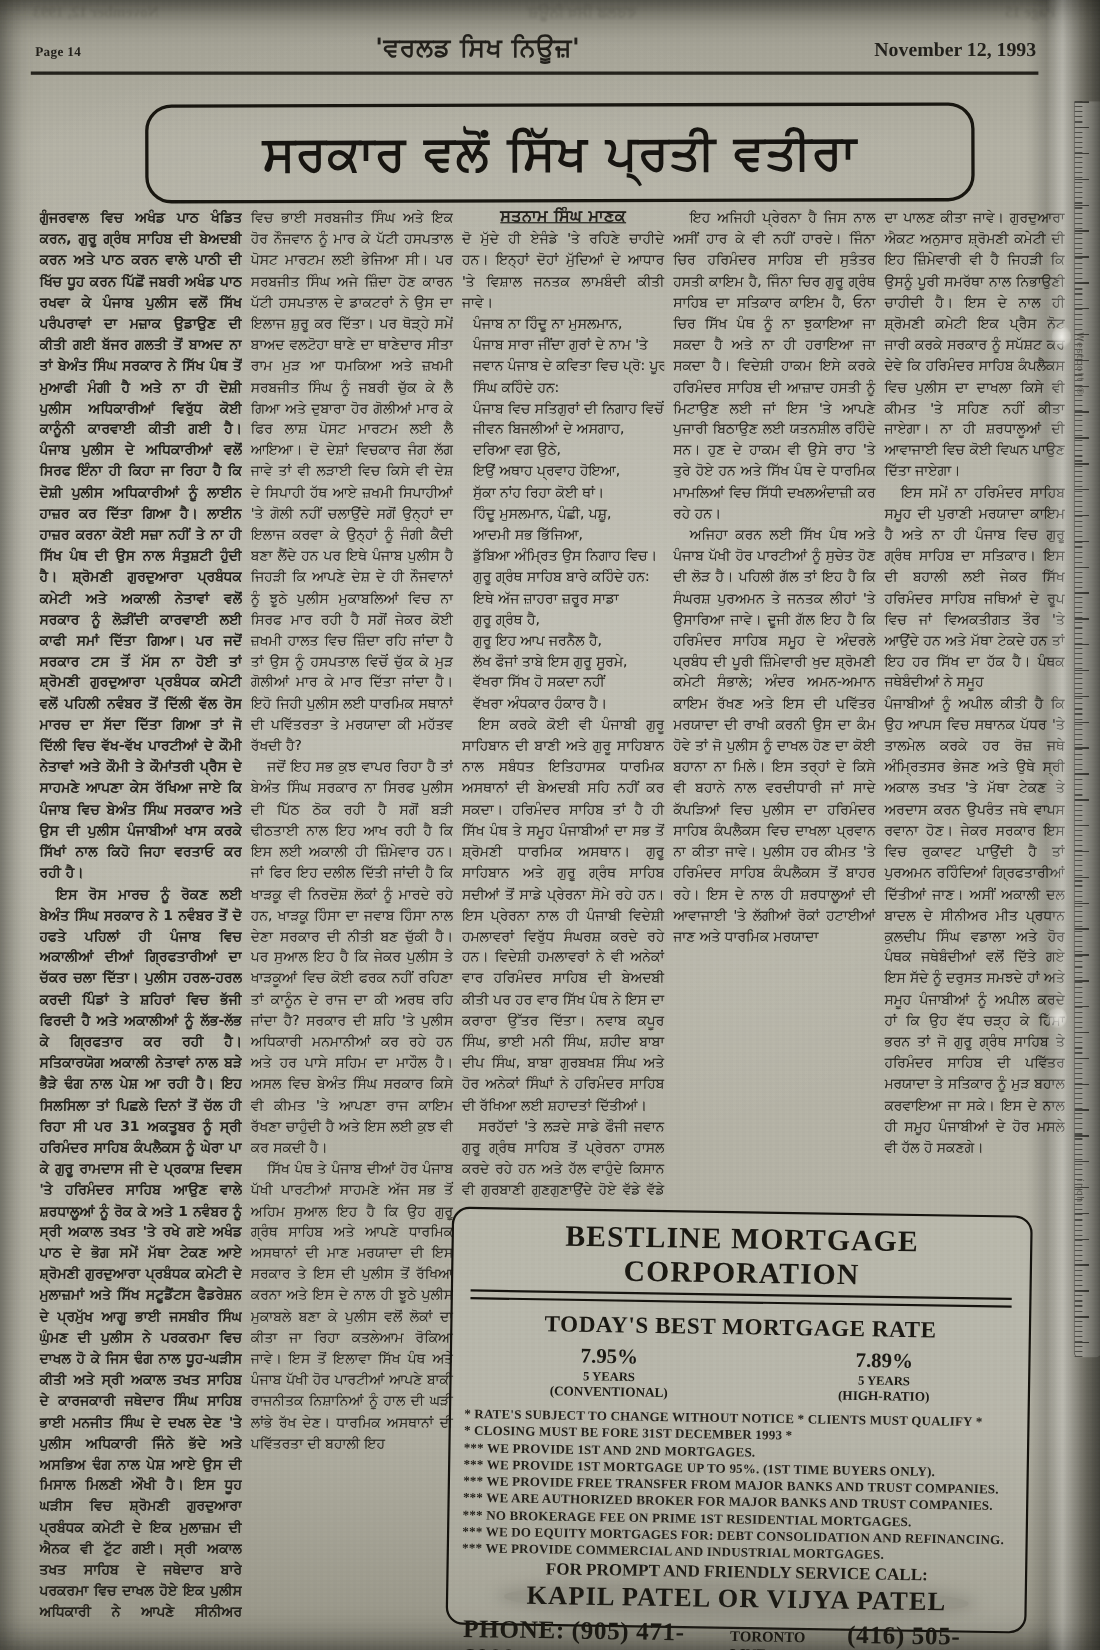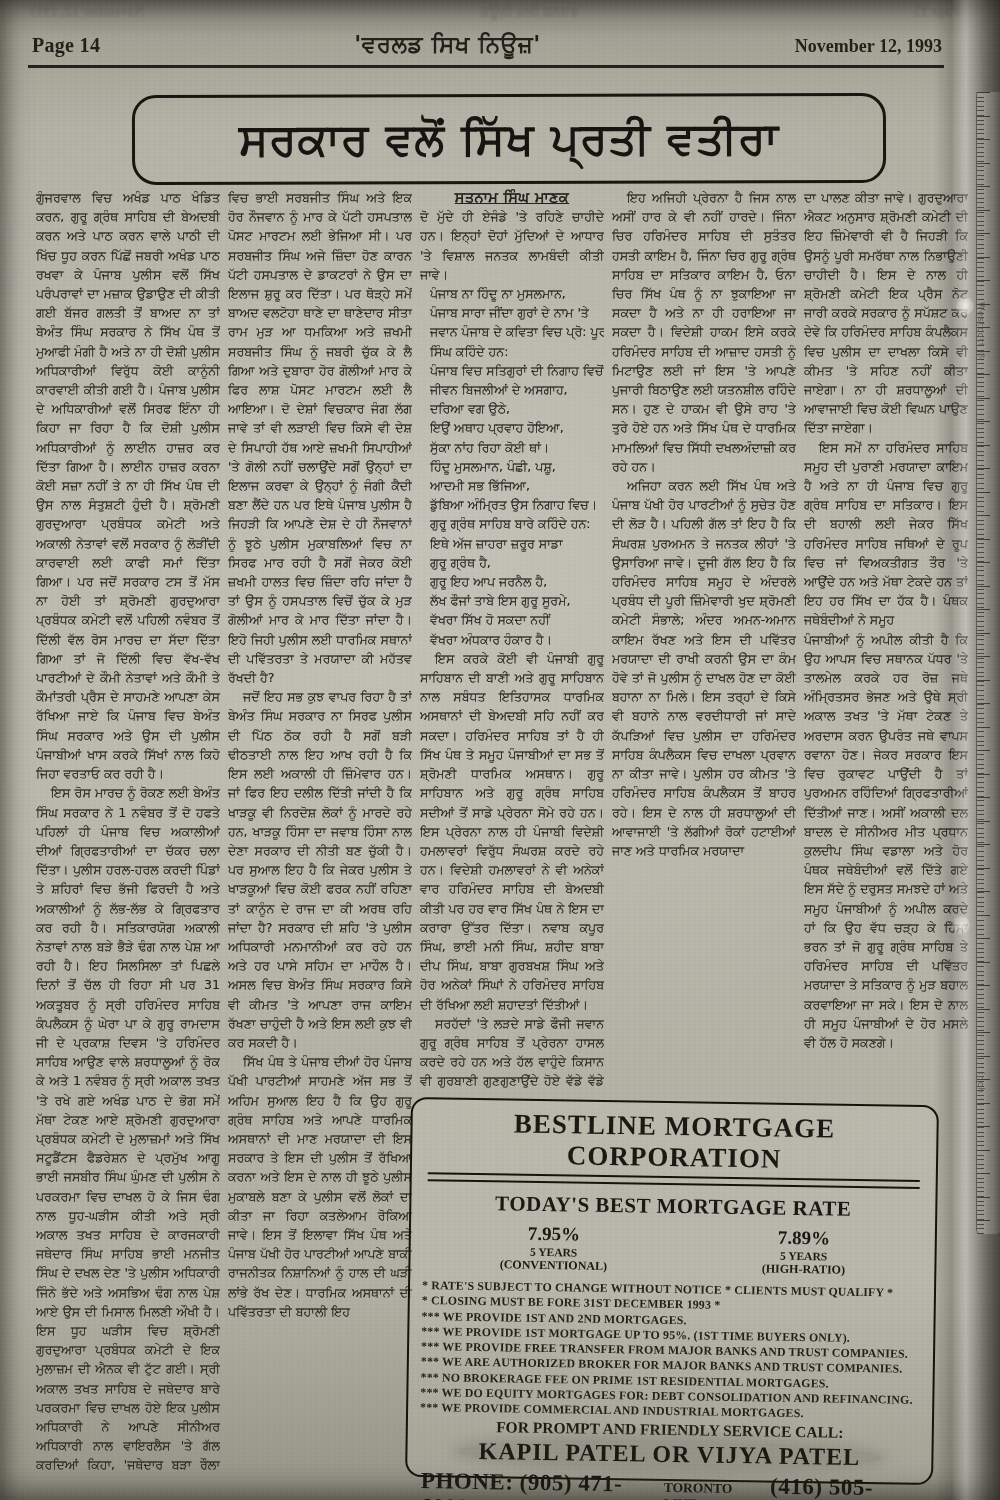--- a/index.html
+++ b/index.html
@@ -23,35 +23,35 @@
   .spot{position:absolute;width:18px;height:20px;border-radius:50%;
     background:radial-gradient(circle,rgba(238,236,228,0.95) 0%,rgba(238,236,228,0.45) 55%,rgba(238,236,228,0) 75%);}
 
   
   .ghost{position:absolute;top:4px;left:30px;right:40px;display:flex;justify-content:space-between;
     transform:scaleX(-1);opacity:.20;filter:blur(1.1px);font-weight:bold;color:#3a382f;}
   .ghost .g{font-size:14px;font-family:"Liberation Serif",serif;}
 
   
   .hdr{position:absolute;top:31px;left:32px;right:58px;display:flex;justify-content:space-between;align-items:baseline;}
-  .pg{font-family:"Liberation Serif",serif;font-weight:bold;font-size:20px;letter-spacing:.3px;}
+  .pg{font-family:"Liberation Serif",serif;font-weight:bold;font-size:12px;letter-spacing:.3px;}
   .mast{font-size:23px;font-weight:bold;letter-spacing:.5px;}
   .dt{font-family:"Liberation Serif",serif;font-weight:bold;font-size:18px;}
   .hdr-rule{position:absolute;top:65px;left:28px;width:916px;height:3px;background:#23211b;}
 
   
   .head-box{position:absolute;left:132px;top:94px;width:748px;height:84px;
     border:3px solid #17150f;border-radius:24px;display:flex;align-items:center;justify-content:center;
     transform:rotate(-0.15deg);}
   .head-box h1{margin:0;font-size:44px;font-weight:bold;letter-spacing:1px;color:#161410;}
 
   
   .col{position:absolute;top:188px;overflow:hidden;font-size:12.6px;line-height:19.2px;
     text-align:justify;color:#24221c;text-shadow:0 0 .5px rgba(20,20,15,0.35);}
-  #c0{left:36px;width:184px;height:1284px;}
+  #c0{left:36px;width:184px;height:1284px;font-weight:bold;}
   #c1{left:228px;width:184px;height:1284px;}
   #c2{left:420px;width:184px;height:900px;}
   #c3{left:612px;width:184px;height:900px;}
   #c4{left:804px;width:164px;height:900px;}
   .para{margin:0;}
   .para.ind{text-indent:15px;}
   .byline{text-align:center;font-weight:bold;font-size:14.5px;text-decoration:underline;margin-bottom:0;letter-spacing:.4px;}
   .poem{margin:0 0 0 10px;text-align:left;}
   .poem-line{white-space:nowrap;overflow:hidden;}
 

